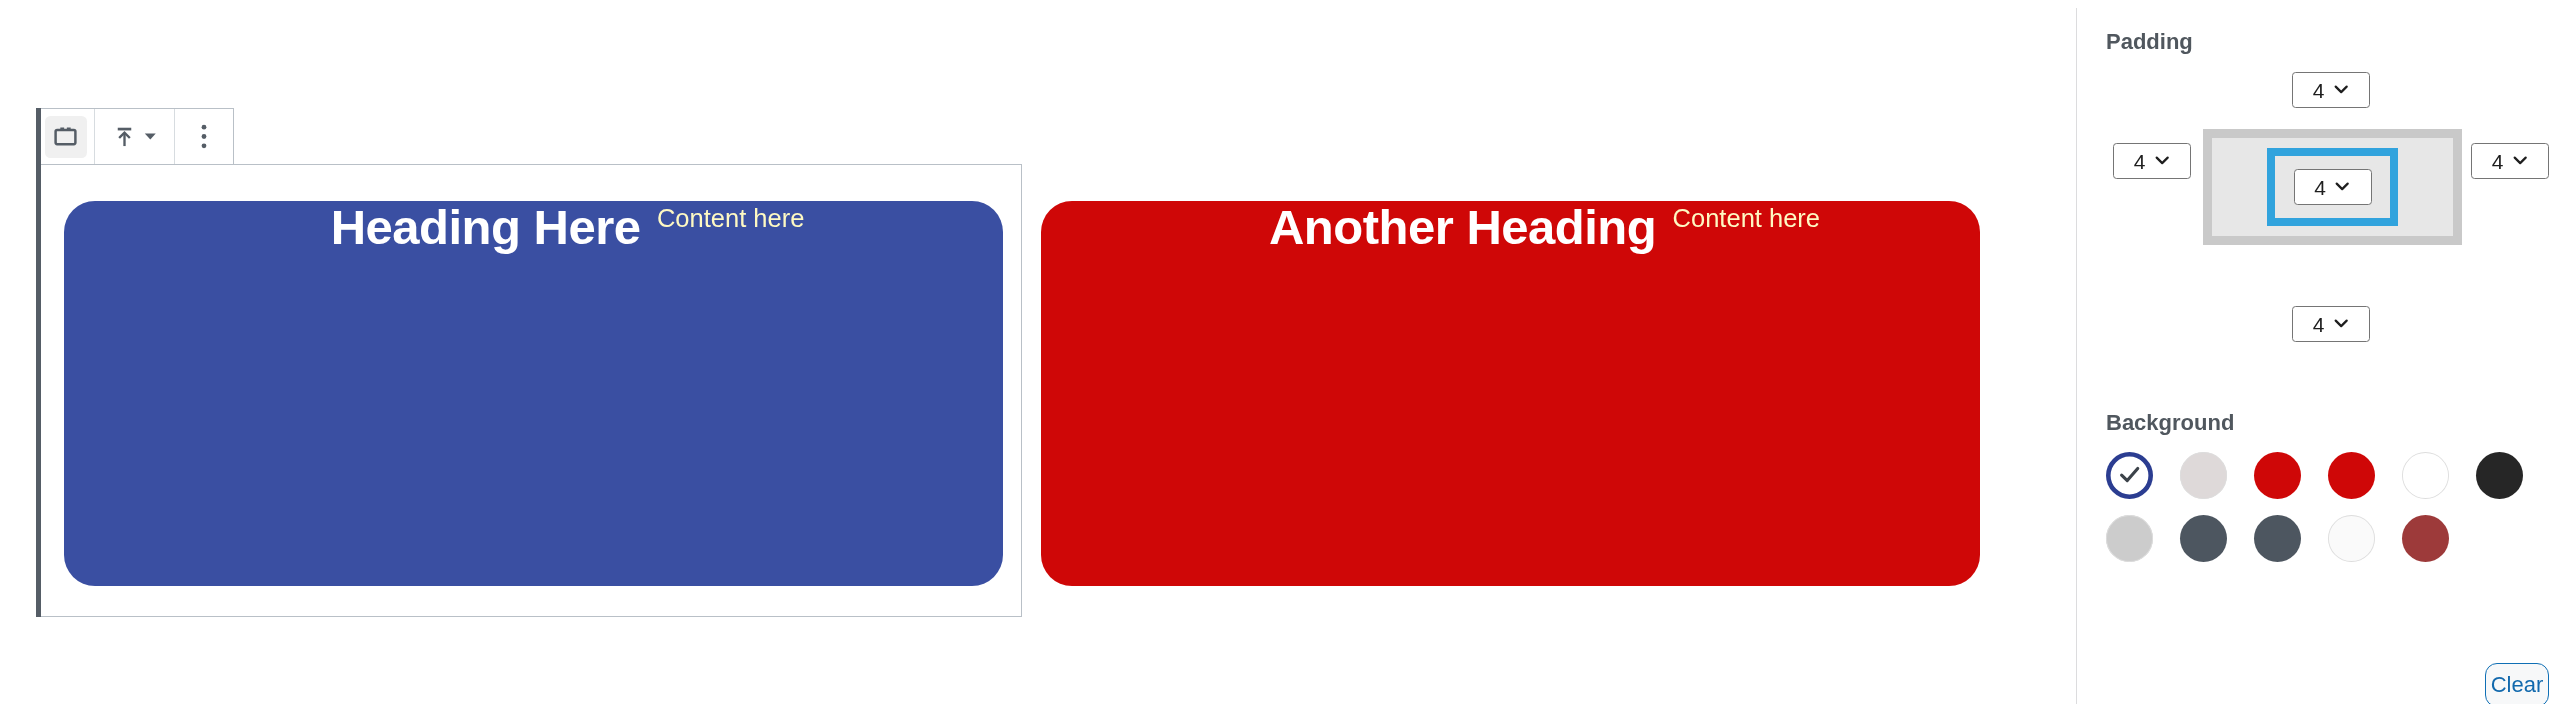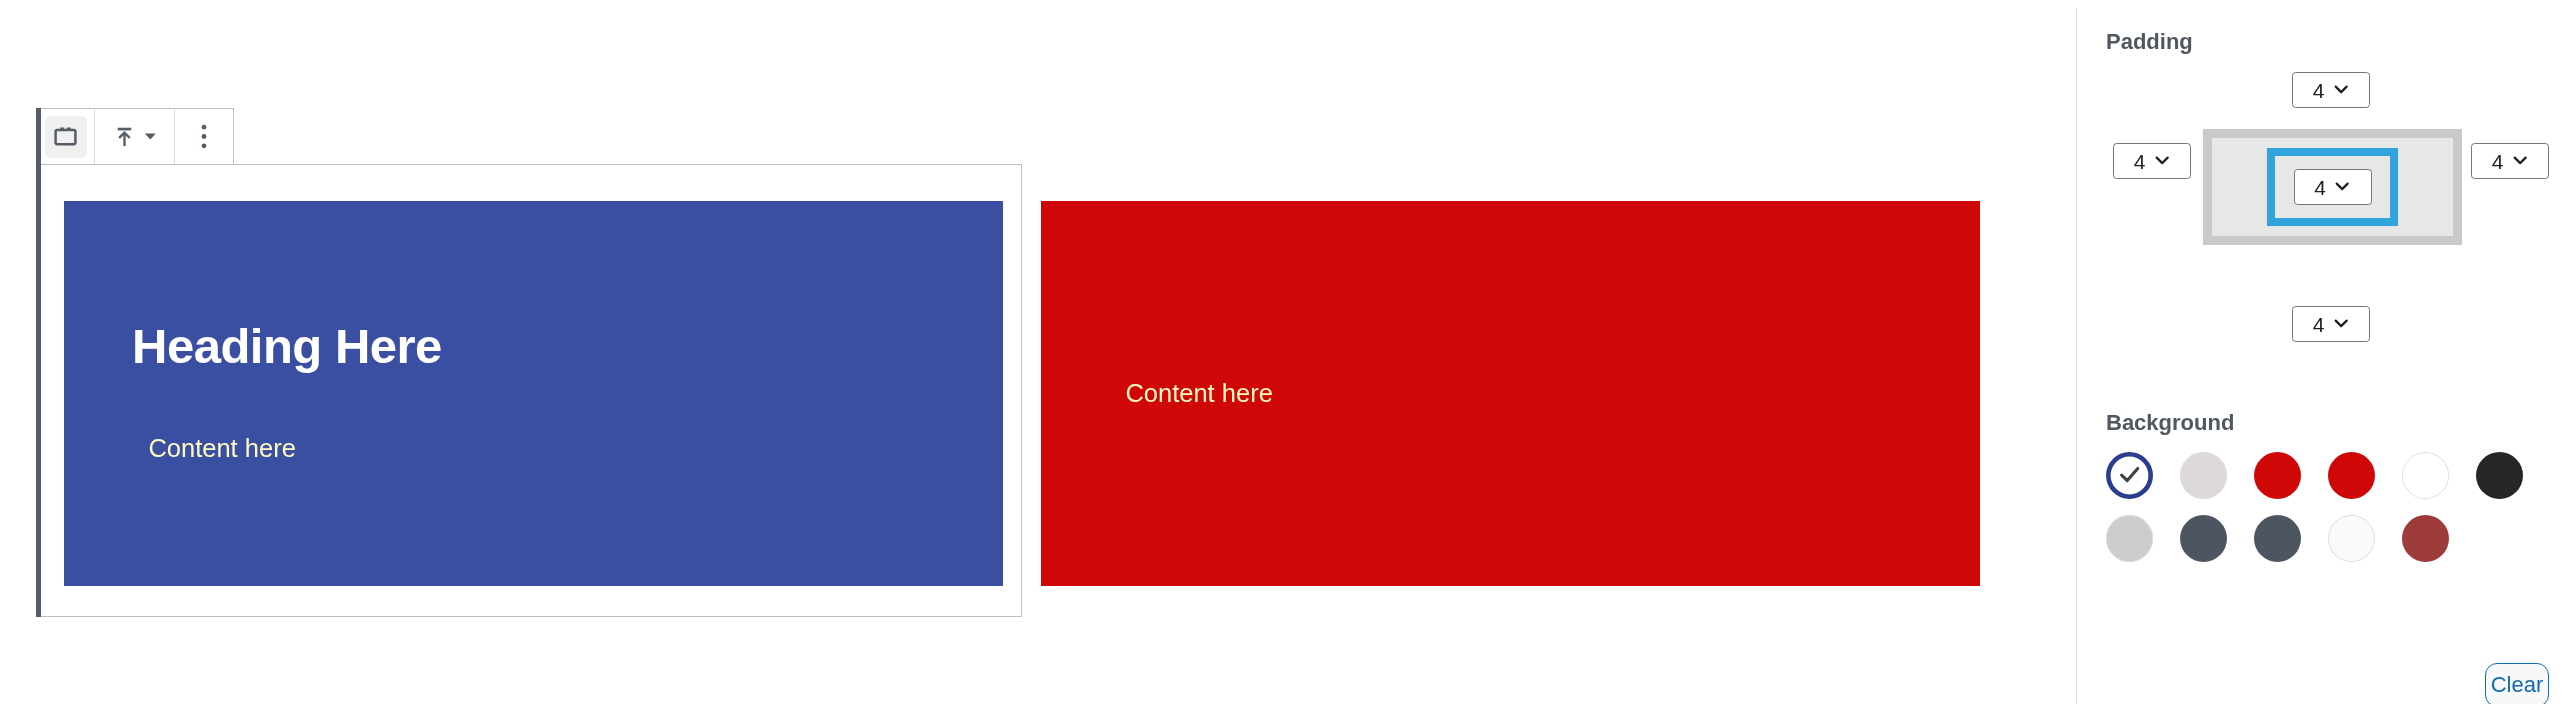--- a/index.html
+++ b/index.html
@@ -102,22 +102,23 @@
     width: 1916px;
     height: 385px;
     display: flex;
     gap: 38px;
   }
   .col {
     width: 940px;
     height: 385px;
     padding: 0 0 0 68px;
     display: flex;
-    flex-direction: column;
+    flex-direction: row;
     justify-content: center;
+    border-radius: 31px;
   }
   .col-blue { background: #3a4fa2; }
   .col-red  { background: #cf0707; }
 
   .col-heading {
     color: #ffffff;
     font-size: 49px;
     font-weight: bold;
     line-height: 1.1;
     letter-spacing: -0.5px;
@@ -296,20 +297,21 @@
     </div>
 
     <div class="columns-row">
 
       <div class="col col-blue">
         <div class="col-heading">Heading Here</div>
         <div class="col-body">Content here</div>
       </div>
 
       <div class="col col-red">
+        <div class="col-heading">Another Heading</div>
         <div class="col-body">Content here</div>
       </div>
 
     </div>
   </div>
 
   <div class="sidebar">
 
     <div class="panel-label lbl-padding">Padding</div>
 

